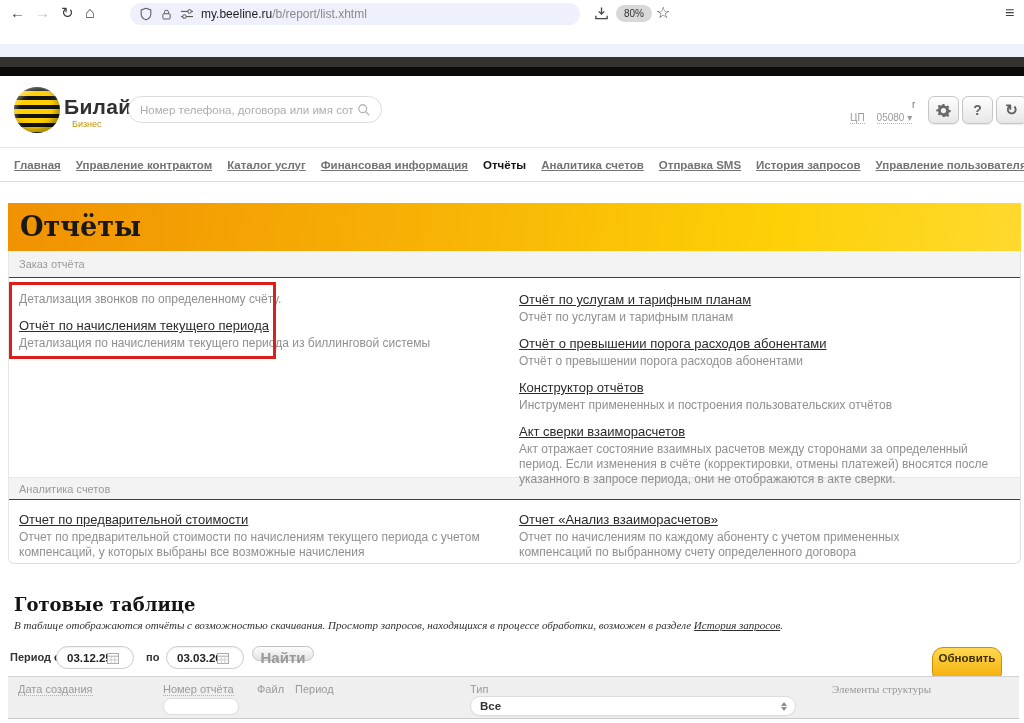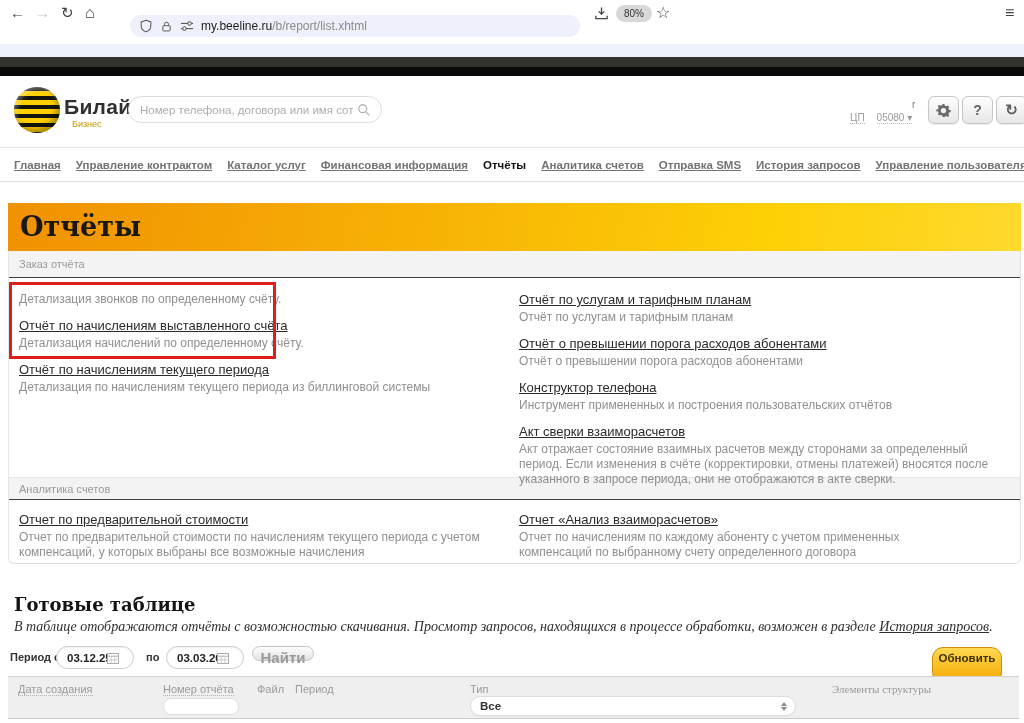--- a/index.html
+++ b/index.html
@@ -5,21 +5,21 @@
   * { box-sizing: border-box; margin: 0; padding: 0; }
   html,body { width:1024px; height:723px; }
   body { position:relative; font-family:"Liberation Sans",sans-serif; background:#fff; overflow:hidden; }
   .abs { position:absolute; }
 
   
   .toolbar { left:0; top:0; width:1024px; height:28px; background:#fff; }
   .tb-ico { position:absolute; top:3px; font-size:15px; color:#414141; line-height:20px; cursor:pointer; }
   .tb-ico.dim { color:#c3c3c3; }
   .urlbar { position:absolute; left:130px; top:3px; width:450px; height:22px; background:#eef1fb;
-            border-radius:12px; display:flex; align-items:center; padding-left:9px; gap:7px;margin-top:12px; }
+            border-radius:12px; display:flex; align-items:center; padding-left:9px; gap:7px; }
   .url-text { font-size:12px; color:#8a8a8a; white-space:nowrap; }
   .url-text b { color:#1d1d1d; font-weight:normal; }
   .zoom-pill { position:absolute; left:616px; top:5px; height:17px; background:#d8d8d8; border-radius:9px;
                font-size:10px; color:#333; line-height:17px; padding:0 8px; }
   .bm-strip { left:0; top:44px; width:1024px; height:13px; background:#eef2fc; }
   .dark-band { left:0; top:57px; width:1024px; height:19px;
                background:linear-gradient(180deg,#33322f 0%,#33322f 52%,#0a0a0a 52%,#0a0a0a 100%); }
 
   
   .logo-sphere { left:14px; top:87px; width:46px; height:46px; border-radius:50%;
@@ -74,21 +74,21 @@
                cursor:pointer; display:inline-block; }
   .rpt-desc { font-size:12px; line-height:15px; color:#8f8f8f; margin-top:2px; }
 
   .red-box { left:9px; top:282px; width:267px; height:77px; border:3px solid #dc1f1b; z-index:9;
              pointer-events:none; }
 
   
   .ready-title { left:14px; top:594px; font-family:"DejaVu Serif","Liberation Serif",serif;
                  font-weight:bold; font-size:18px; color:#141414; }
   .ready-note { left:14px; top:619px; font-family:"Liberation Serif",serif; font-style:italic;
-                font-size:14px; color:#2e2e2e; }
+                font-size:11px; color:#2e2e2e; }
   .ready-note span.lnk { text-decoration:underline; cursor:pointer; }
   .plabel { font-size:11px; font-weight:bold; color:#333; }
   .date-input { width:78px; height:23px; border:1px solid #ccc; border-radius:12px; background:#fff;
                 display:flex; align-items:center; box-shadow:inset 0 1px 2px rgba(0,0,0,.06); }
   .date-input input { width:50px; border:0; outline:0; background:transparent; font-family:inherit;
                       font-size:11.5px; font-weight:bold; color:#222; padding-left:10px; }
   .btn-find { left:252px; top:646px; width:62px; height:15px; border:1px solid #c2c2c2; border-radius:12px;
               background:linear-gradient(180deg,#fdfdfd,#e3e3e3); color:#9a9a9a; font-size:15px;
               font-weight:bold; text-align:center; line-height:21px; cursor:pointer; }
   .btn-refresh { left:932px; top:647px; width:70px; height:36px; border:1px solid #cd8f00; border-radius:11px;
@@ -217,39 +217,35 @@
 <div class="abs banner-fold"></div>
 
 <div class="abs panel">
   <div class="strip">Заказ отчёта</div>
   <div class="sec-content order">
     <div class="col-l">
       <div class="rpt">
         <div class="rpt-desc">Детализация звонков по определенному счёту.</div>
       </div>
       <div class="rpt">
-        <span class="rpt-title">Отчёт по начислениям выставленного счёта</span>
-        <div class="rpt-desc">Детализация начислений по определенному счёту.</div>
-      </div>
-      <div class="rpt">
         <span class="rpt-title">Отчёт по начислениям текущего периода</span>
         <div class="rpt-desc">Детализация по начислениям текущего периода из биллинговой системы</div>
       </div>
     </div>
     <div class="col-r">
       <div class="rpt">
         <span class="rpt-title">Отчёт по услугам и тарифным планам</span>
         <div class="rpt-desc">Отчёт по услугам и тарифным планам</div>
       </div>
       <div class="rpt">
         <span class="rpt-title">Отчёт о превышении порога расходов абонентами</span>
         <div class="rpt-desc">Отчёт о превышении порога расходов абонентами</div>
       </div>
       <div class="rpt">
-        <span class="rpt-title">Конструктор телефона</span>
+        <span class="rpt-title">Конструктор отчётов</span>
         <div class="rpt-desc">Инструмент примененных и построения пользовательских отчётов</div>
       </div>
       <div class="rpt">
         <span class="rpt-title">Акт сверки взаиморасчетов</span>
         <div class="rpt-desc" style="padding-right:6px;">Акт отражает состояние взаимных расчетов между сторонами за определенный период. Если изменения в счёте (корректировки, отмены платежей) вносятся после указанного в запросе периода, они не отображаются в акте сверки.</div>
       </div>
     </div>
   </div>
 
   <div class="strip second">Аналитика счетов</div>

